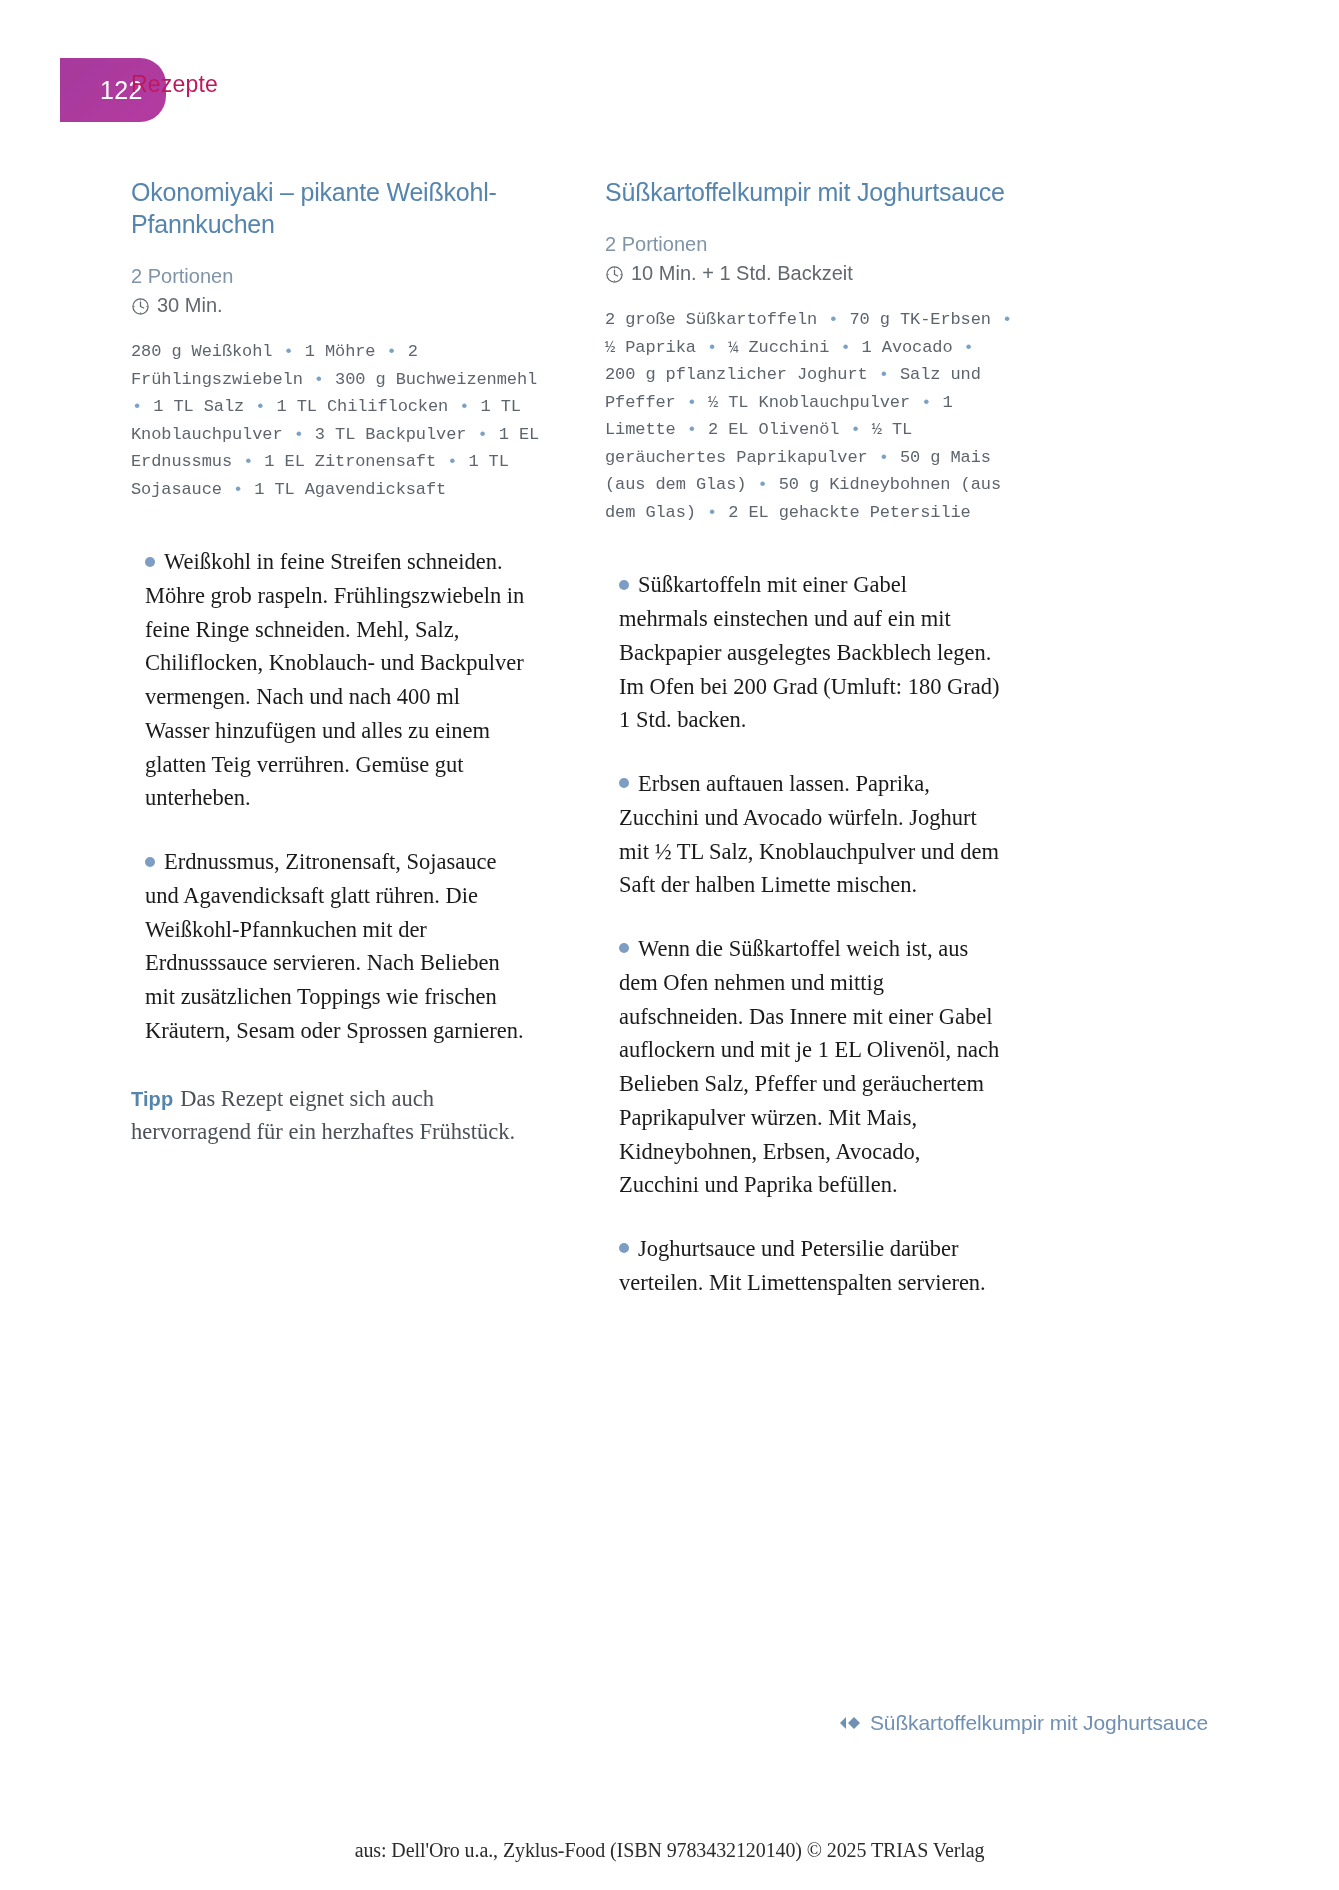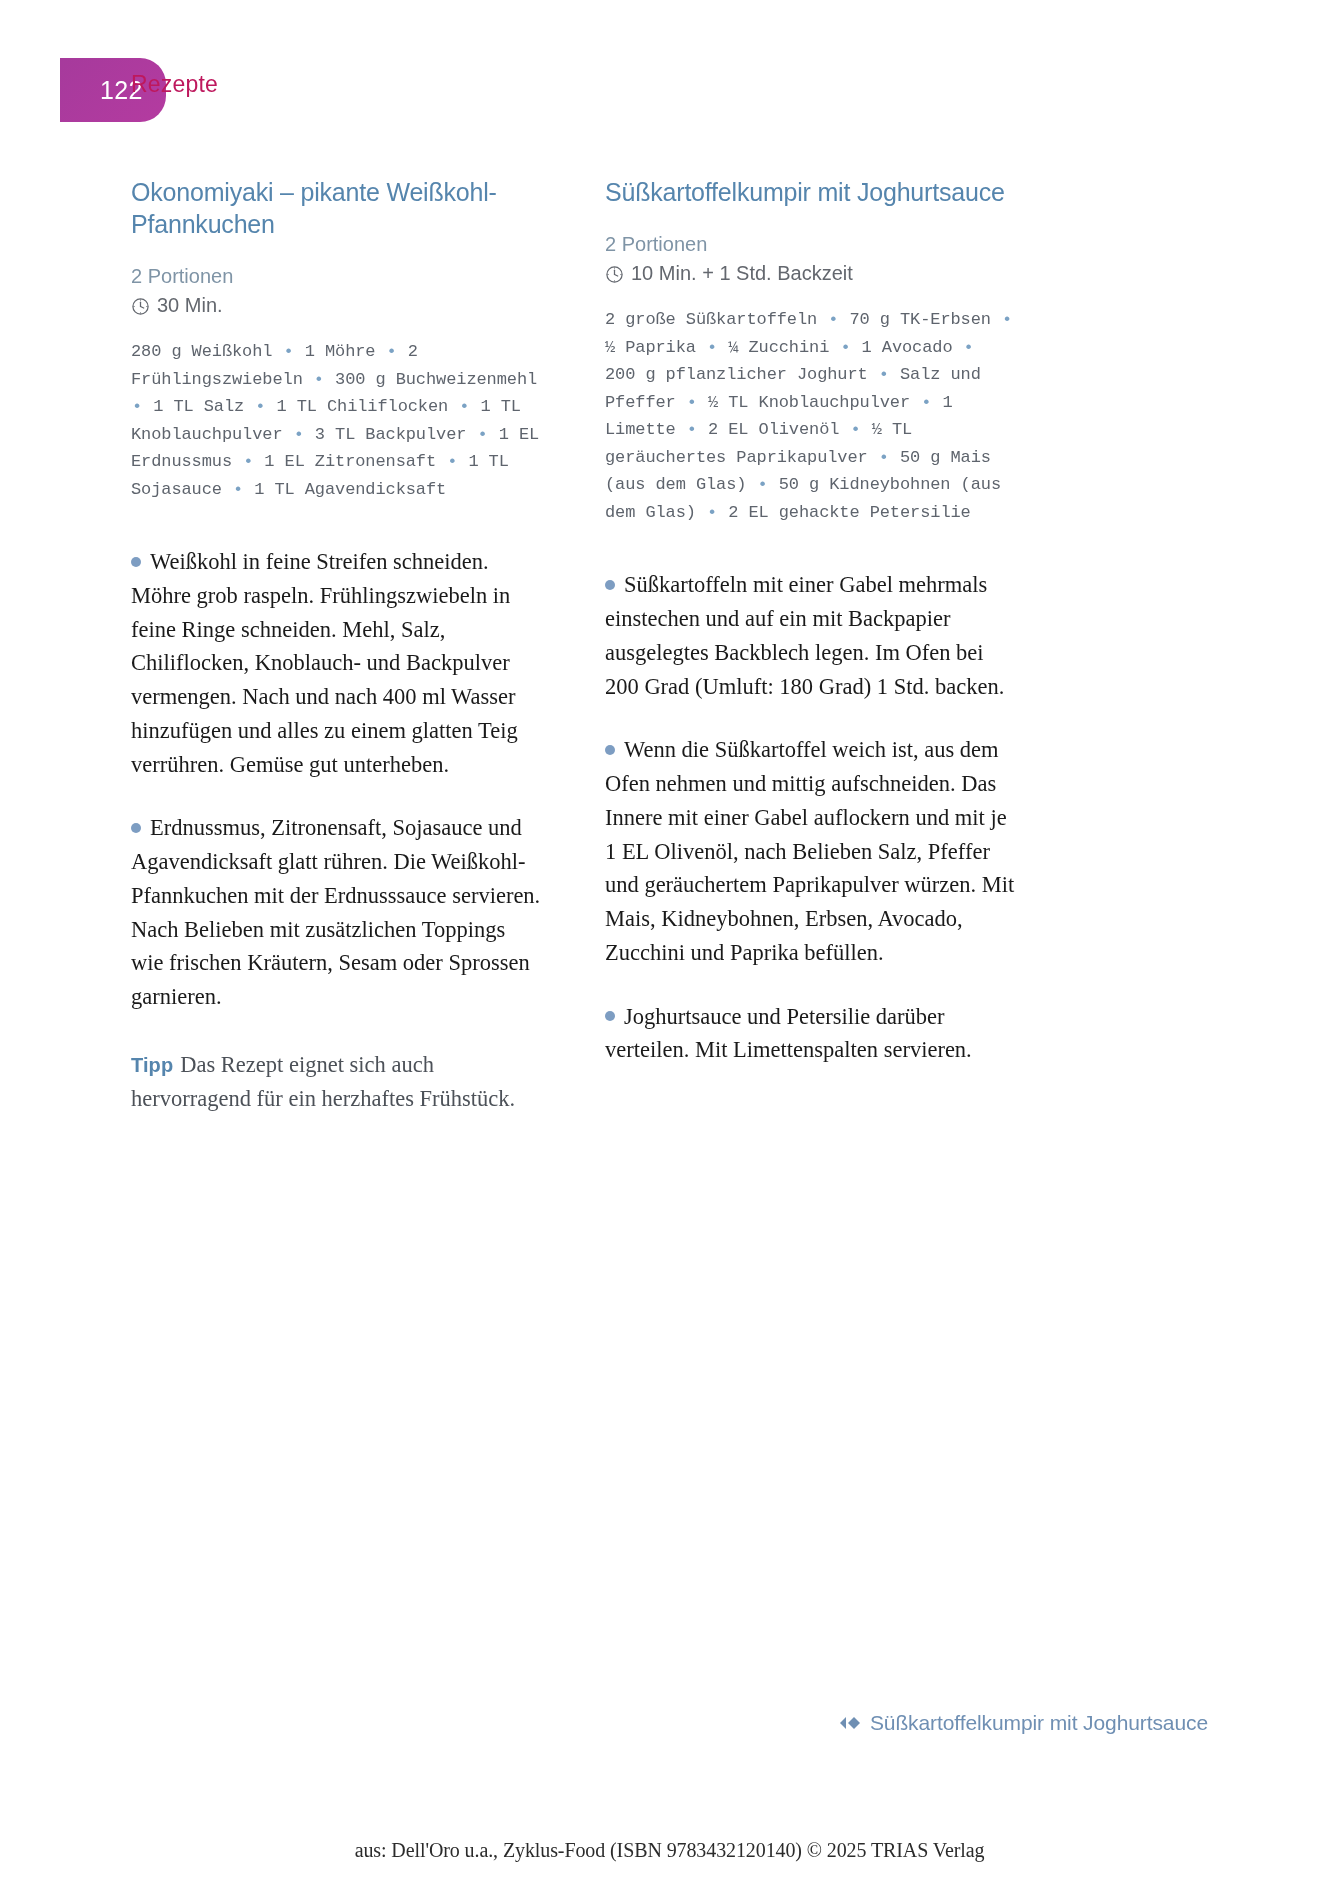--- a/index.html
+++ b/index.html
@@ -122,21 +122,21 @@
     line-height: 1.62;
     color: #5e646d;
     margin: 0 0 42px 0;
     letter-spacing: -0.1px;
   }
   .ingredients .sep {
     color: #7ba2c4;
     padding: 0 1px;
   }
 
-  .steps { margin: 0; padding: 0; }
+  .steps { margin: 14px; padding: 0; }
 
   .step {
     font-family: "Liberation Serif", serif;
     font-size: 22.5px;
     line-height: 1.5;
     color: #1a1a1a;
     margin: 0 0 30px 0;
     text-align: left;
   }
   .step .dot {
@@ -274,20 +274,23 @@
         </span>
       </div>
 
       <p class="ingredients">2 große Süßkartoffeln <span class="sep" style="color: rgb(123, 162, 196);">•</span> 70 g TK-Erbsen <span class="sep" style="color: rgb(123, 162, 196);">•</span> ½ Paprika <span class="sep" style="color: rgb(123, 162, 196);">•</span> ¼ Zucchini <span class="sep" style="color: rgb(123, 162, 196);">•</span> 1 Avocado <span class="sep" style="color: rgb(123, 162, 196);">•</span> 200 g pflanzlicher Joghurt <span class="sep" style="color: rgb(123, 162, 196);">•</span> Salz und Pfeffer <span class="sep" style="color: rgb(123, 162, 196);">•</span> ½ TL Knoblauchpulver <span class="sep" style="color: rgb(123, 162, 196);">•</span> 1 Limette <span class="sep" style="color: rgb(123, 162, 196);">•</span> 2 EL Olivenöl <span class="sep" style="color: rgb(123, 162, 196);">•</span> ½ TL geräuchertes Paprikapulver <span class="sep" style="color: rgb(123, 162, 196);">•</span> 50 g Mais (aus dem Glas) <span class="sep" style="color: rgb(123, 162, 196);">•</span> 50 g Kidneybohnen (aus dem Glas) <span class="sep" style="color: rgb(123, 162, 196);">•</span> 2 EL gehackte Petersilie</p>
 
       <div class="steps">
         <p class="step">
           <span class="dot"></span><span>Süßkartoffeln mit einer Gabel mehrmals einstechen und auf ein mit Backpapier ausgelegtes Backblech legen. Im Ofen bei 200 Grad (Umluft: 180 Grad) 1 Std. backen.</span>
         </p>
         <p class="step">
+          <span class="dot"></span><span>Erbsen auftauen lassen. Paprika, Zucchini und Avocado würfeln. Joghurt mit ½ TL Salz, Knoblauchpulver und dem Saft der halben Limette mischen.</span>
+        </p>
+        <p class="step">
           <span class="dot"></span><span>Wenn die Süßkartoffel weich ist, aus dem Ofen nehmen und mittig aufschneiden. Das Innere mit einer Gabel auflockern und mit je 1 EL Olivenöl, nach Belieben Salz, Pfeffer und geräuchertem Paprikapulver würzen. Mit Mais, Kidneybohnen, Erbsen, Avocado, Zucchini und Paprika befüllen.</span>
         </p>
         <p class="step">
           <span class="dot"></span><span>Joghurtsauce und Petersilie darüber verteilen. Mit Limettenspalten servieren.</span>
         </p>
       </div>
 
     </div>
   </div>
 

